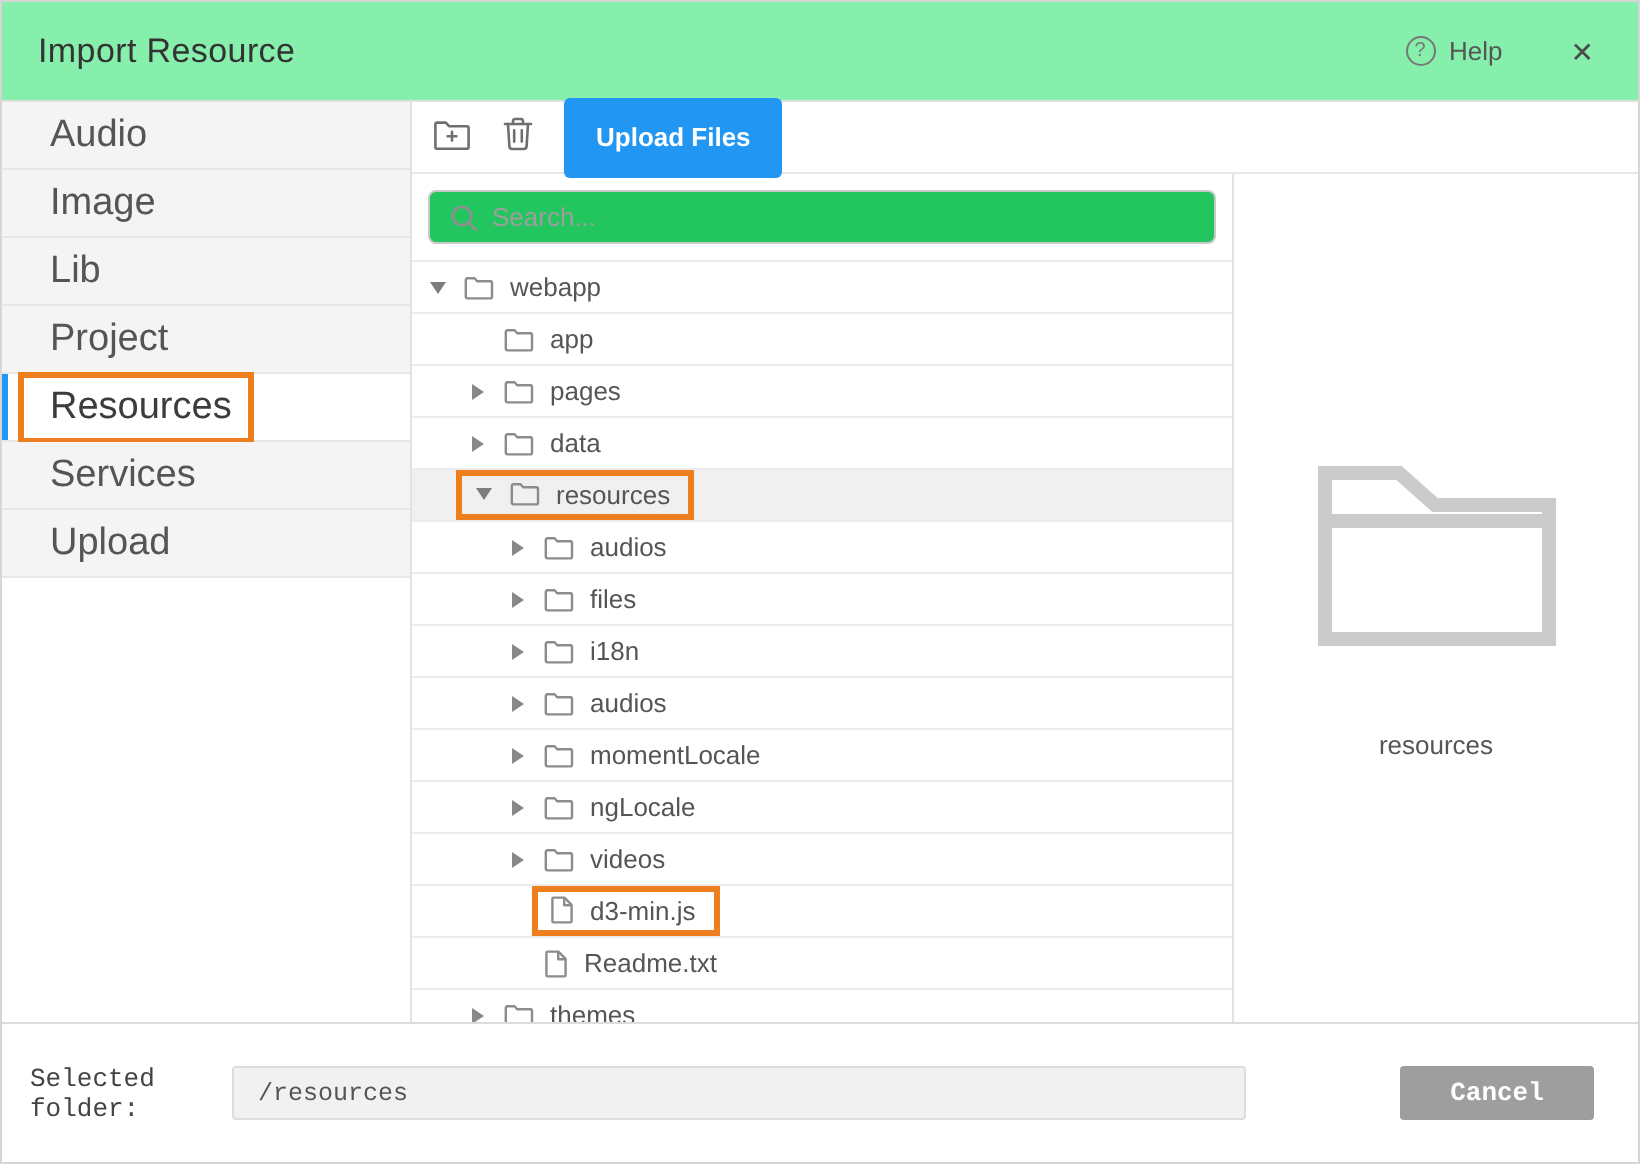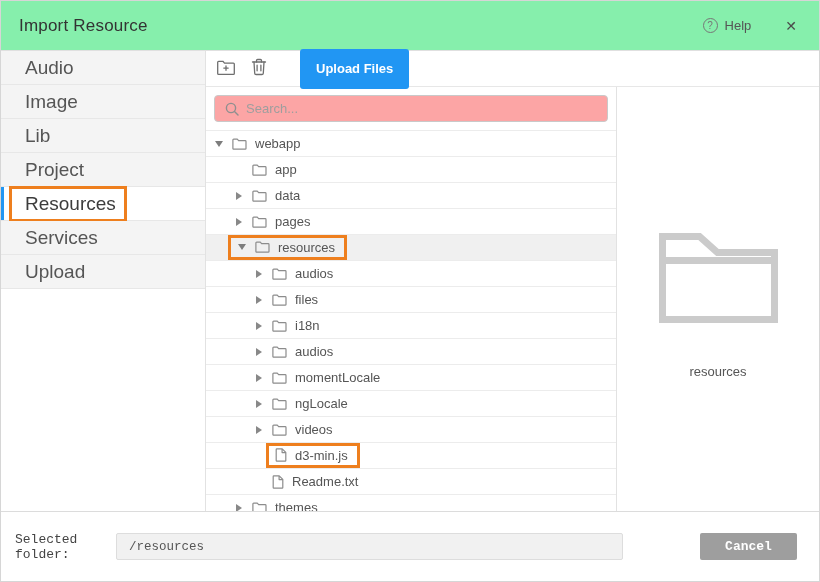--- a/index.html
+++ b/index.html
@@ -24,26 +24,26 @@
   .sidebar{width:205px;flex:none;border-right:1px solid #e2e2e2;background:#fff;}
   .side-item{height:34px;display:flex;align-items:center;padding-left:24px;background:#f4f4f4;border-bottom:1px solid #e7e7e7;font-size:19px;color:#555;cursor:pointer;position:relative;}
   .side-item.selected{background:#fff;color:#3c3c3c;}
   .side-item.selected::before{content:'';position:absolute;left:0;top:0;bottom:0;width:3px;background:var(--accent);}
   .side-label{display:inline-block;}
   .side-label.annotation{border:3px solid var(--orange);padding:4px 8px 4px 13px;margin-left:-16px;}
 
   .main{flex:1;display:flex;flex-direction:column;min-width:0;}
   .toolbar{height:36px;flex:none;border-bottom:1px solid #e7e7e7;display:flex;align-items:center;padding:0 9px;gap:13px;}
   .icon-btn{background:none;border:none;padding:1px;cursor:pointer;display:flex;align-items:center;}
-  .upload-btn{height:40px;background:var(--accent);color:#fff;border:none;border-radius:3px;padding:0 16px;font-size:13px;font-weight:600;cursor:pointer;margin-left:19px;font-family:inherit;}
+  .upload-btn{height:40px;background:var(--accent);color:#fff;border:none;border-radius:3px;padding:0 16px;font-size:13px;font-weight:600;cursor:pointer;margin-left:1px;font-family:inherit;}
 
   .content{flex:1;display:flex;min-height:0;}
   .tree-panel{width:411px;flex:none;border-right:1px solid #e2e2e2;display:flex;flex-direction:column;overflow:hidden;}
   .search-wrap{padding:8px;border-bottom:1px solid #ececec;position:relative;flex:none;}
-  .search-input{width:100%;height:27px;border:1px solid #c9c9c9;border-radius:4px;padding:0 10px 0 31px;font-size:13px;color:#555;outline:none;font-family:inherit;background:#fca5a5;}
+  .search-input{width:100%;height:27px;border:1px solid #c9c9c9;border-radius:4px;padding:0 10px 0 31px;font-size:13px;color:#555;outline:none;font-family:inherit;background:#22c55e;}
   .search-input::placeholder{color:#9e9e9e;}
   .search-glyph{position:absolute;left:19px;top:15px;pointer-events:none;display:flex;}
 
   .tree{flex:1;overflow:hidden;}
   .tree-row{height:26px;display:flex;align-items:center;border-bottom:1px solid #ececec;font-size:13px;color:#555;cursor:pointer;background:#fff;}
   .tree-row.selected{background:#f0f0f0;}
   .arrow-slot{width:10px;flex:none;margin-right:8px;display:flex;justify-content:center;align-items:center;}
   .arrow{width:0;height:0;}
   .arrow.down{border-left:4.5px solid transparent;border-right:4.5px solid transparent;border-top:6px solid #7d7d7d;}
   .arrow.right{border-top:4.5px solid transparent;border-bottom:4.5px solid transparent;border-left:6px solid #888;}
@@ -167,34 +167,34 @@
               <div class="tree-row" style="padding-left: 28px;">
     <span class="hl-wrap">
       <span class="arrow-slot">
                     <span class="arrow right"></span>
                   </span>
       <span class="glyph">
                     <svg width="15" height="12" viewBox="0 0 15 12" fill="none" stroke="#8c8c8c" stroke-width="1.2" stroke-linejoin="round">
                       <path d="M.9 10.4 V1.9 c0-.4.3-.8.8-.8 h3.6 l1.3 1.5 h6.6 c.4 0 .8.3.8.8 v7 c0 .4-.3.8-.8.8 H1.7 c-.4 0-.8-.3-.8-.8 z"></path>
                     </svg>
                   </span>
+      <span class="tree-label">pages</span>
+    </span>
+  </div>
+              <div class="tree-row" style="padding-left: 28px;">
+    <span class="hl-wrap">
+      <span class="arrow-slot">
+                    <span class="arrow right"></span>
+                  </span>
+      <span class="glyph">
+                    <svg width="15" height="12" viewBox="0 0 15 12" fill="none" stroke="#8c8c8c" stroke-width="1.2" stroke-linejoin="round">
+                      <path d="M.9 10.4 V1.9 c0-.4.3-.8.8-.8 h3.6 l1.3 1.5 h6.6 c.4 0 .8.3.8.8 v7 c0 .4-.3.8-.8.8 H1.7 c-.4 0-.8-.3-.8-.8 z"></path>
+                    </svg>
+                  </span>
       <span class="tree-label">data</span>
-    </span>
-  </div>
-              <div class="tree-row" style="padding-left: 28px;">
-    <span class="hl-wrap">
-      <span class="arrow-slot">
-                    <span class="arrow right"></span>
-                  </span>
-      <span class="glyph">
-                    <svg width="15" height="12" viewBox="0 0 15 12" fill="none" stroke="#8c8c8c" stroke-width="1.2" stroke-linejoin="round">
-                      <path d="M.9 10.4 V1.9 c0-.4.3-.8.8-.8 h3.6 l1.3 1.5 h6.6 c.4 0 .8.3.8.8 v7 c0 .4-.3.8-.8.8 H1.7 c-.4 0-.8-.3-.8-.8 z"></path>
-                    </svg>
-                  </span>
-      <span class="tree-label">pages</span>
     </span>
   </div>
               <div class="tree-row selected" style="padding-left: 28px;">
     <span class="hl-wrap annotated">
       <span class="arrow-slot">
                     <span class="arrow down"></span>
                   </span>
       <span class="glyph">
                     <svg width="15" height="12" viewBox="0 0 15 12" fill="none" stroke="#8c8c8c" stroke-width="1.2" stroke-linejoin="round">
                       <path d="M.9 10.4 V1.9 c0-.4.3-.8.8-.8 h3.6 l1.3 1.5 h6.6 c.4 0 .8.3.8.8 v7 c0 .4-.3.8-.8.8 H1.7 c-.4 0-.8-.3-.8-.8 z"></path>

